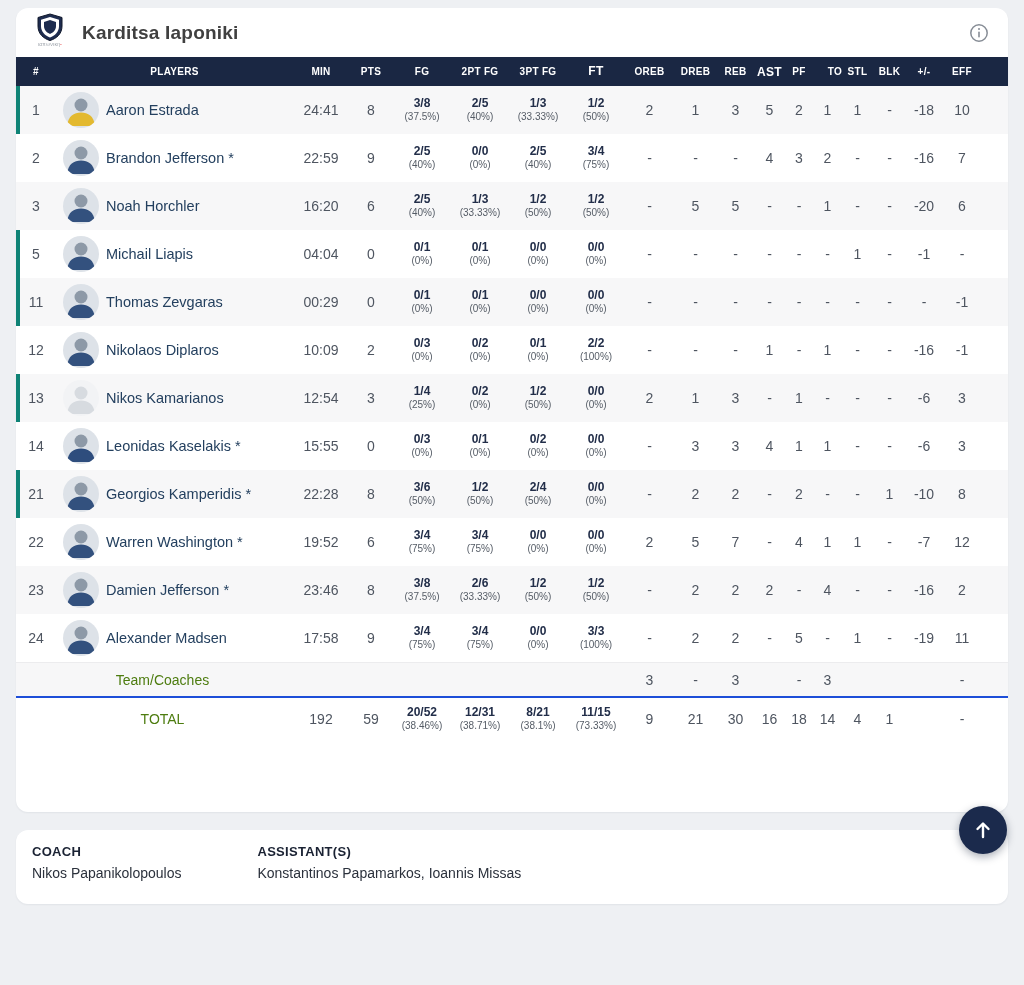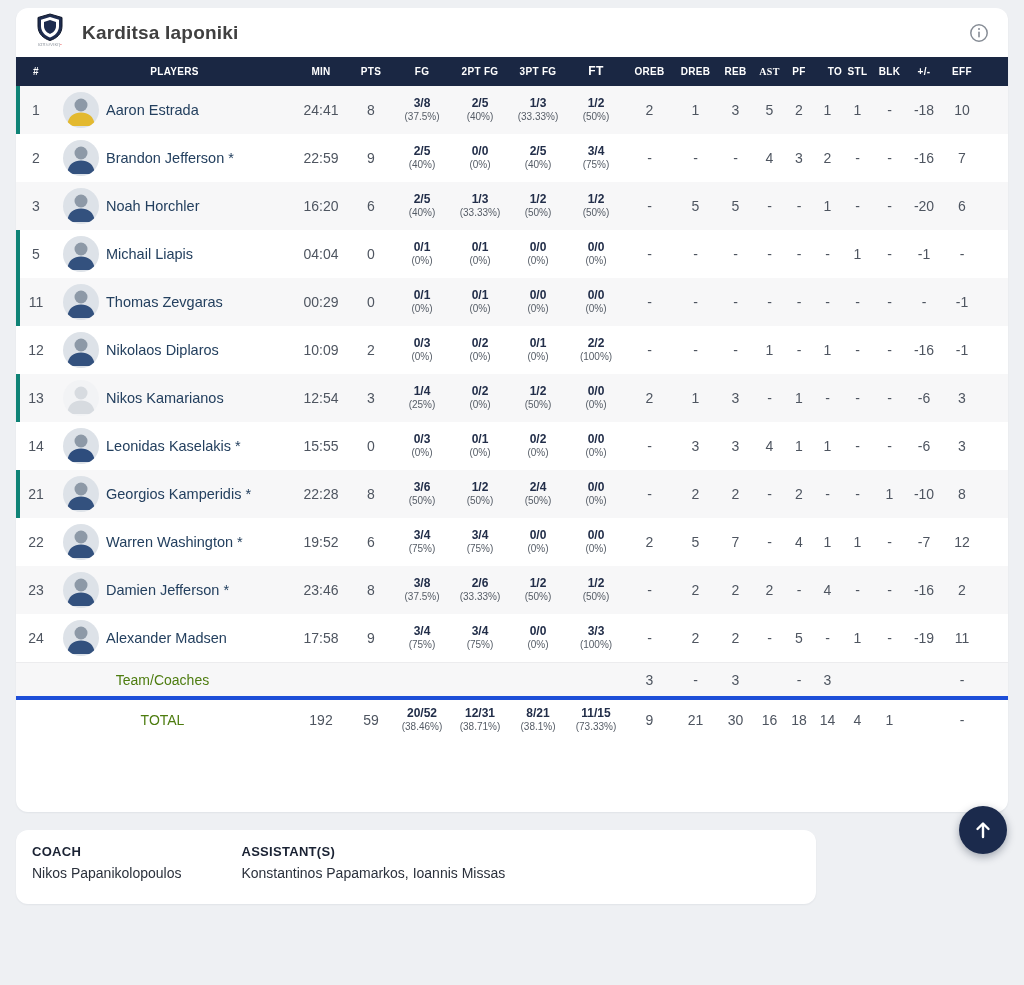--- a/index.html
+++ b/index.html
@@ -11,21 +11,21 @@
     overflow:hidden;
     color:#3f4550;
   }
   .card {
     position:absolute;
     background:#fff;
     border-radius:12px;
     box-shadow:0 1px 2px rgba(20,30,50,.06);
   }
   .main-card { left:16px; top:8px; width:992px; height:804px; overflow:hidden; }
-  .staff-card { left:16px; top:830px; width:800px; height:74px; padding:14px 16px; display:flex; gap:60px; }
+  .staff-card { left:16px; top:830px; width:992px; height:74px; padding:14px 16px; display:flex; gap:76px; }
 
   
   .card-header { height:49px; display:flex; align-items:center; padding:0 18px 0 16px; }
   .logo { width:36px; height:40px; margin-right:14px; display:flex; flex-direction:column; align-items:center; }
   .logo svg { display:block; }
   .logo-sub { font-size:5px; color:#9aa0a8; letter-spacing:.3px; line-height:5px; margin-top:1px; }
   .logo-sub .dot { color:#e03131; font-weight:bold; }
   .team-title { font-size:19px; font-weight:800; color:#404040; letter-spacing:.2px; }
   .spacer { flex:1; }
   .info-btn { width:22px; height:22px; display:flex; align-items:center; justify-content:center; cursor:pointer; }
@@ -58,21 +58,21 @@
 
   .avatar { width:36px; height:36px; border-radius:50%; background:#dde2e8; overflow:hidden; }
   .avatar svg { display:block; width:36px; height:36px; }
   .avatar .head { fill:#8d99a7; }
   .avatar .jersey { fill:#33517e; }
   .avatar.ph { background:#f2f3f5; }
   .avatar.ph .head, .avatar.ph .jersey { fill:#d7dbe0 !important; }
 
   .summary-row { display:flex; align-items:center; padding-right:26px; }
   .tc-row { height:34px; background:#f7f7f8; border-top:1px solid #ececee; }
-  .total-row { height:44px; background:#fff; border-top:4px solid #1d4ed8; }
+  .total-row { height:44px; background:#fff; border-top:2px solid #1d4ed8; }
   .c-label { flex:1 1 auto; text-align:center; padding-left:16px; font-size:14px; color:#4d7c0f; }
 
   
   .legend { padding:16px 16px 0 16px; font-size:13px; color:#6a717c; }
   .legend-line { display:flex; align-items:center; margin-bottom:9px; }
   .oncourt-chip { width:4px; height:14px; background:#0f8376; margin-right:6px; }
 
   
   .staff-label { font-size:13px; font-weight:800; color:#1a2233; letter-spacing:.3px; margin-bottom:6px; }
   .staff-value { font-size:14px; color:#2b313c; }
@@ -114,21 +114,21 @@
     <div class="cell c-name" style="color:#fff;font-size:10px;text-align:center;font-weight:bold;">PLAYERS</div>
     <div class="cell c-min" style="color:#fff;font-size:10px;">MIN</div>
     <div class="cell c-pts" style="color:#fff;font-size:10px;">PTS</div>
     <div class="cell c-shot" style="color:#fff;font-size:10px;">FG</div>
     <div class="cell c-shot" style="color:#fff;font-size:10px;">2PT FG</div>
     <div class="cell c-shot" style="color:#fff;font-size:10px;">3PT FG</div>
     <div class="cell c-shot" style="color:#fff;font-size:12px;">FT</div>
     <div class="cell c-oreb" style="color:#fff;font-size:10px;">OREB</div>
     <div class="cell c-dreb" style="color:#fff;font-size:10px;">DREB</div>
     <div class="cell c-reb" style="color:#fff;font-size:10px;">REB</div>
-    <div class="cell c-ast" style="color:#fff;font-size:10px;font-family:Liberation Serif, serif;">AST</div>
+    <div class="cell c-ast" style="color:#fff;font-size:12px;">AST</div>
     <div class="cell c-pf" style="color:#fff;font-size:10px;">PF</div>
     <div class="cell c-to" style="color:#fff;font-size:10px;text-align:right;">TO</div>
     <div class="cell c-stl" style="color:#fff;font-size:10px;">STL</div>
     <div class="cell c-blk" style="color:#fff;font-size:10px;">BLK</div>
     <div class="cell c-pm" style="color:#fff;font-size:10px;">+/-</div>
     <div class="cell c-eff" style="color:#fff;font-size:10px;">EFF</div>
   </div>
 
   <div>
       <div class="row alt on-court">

